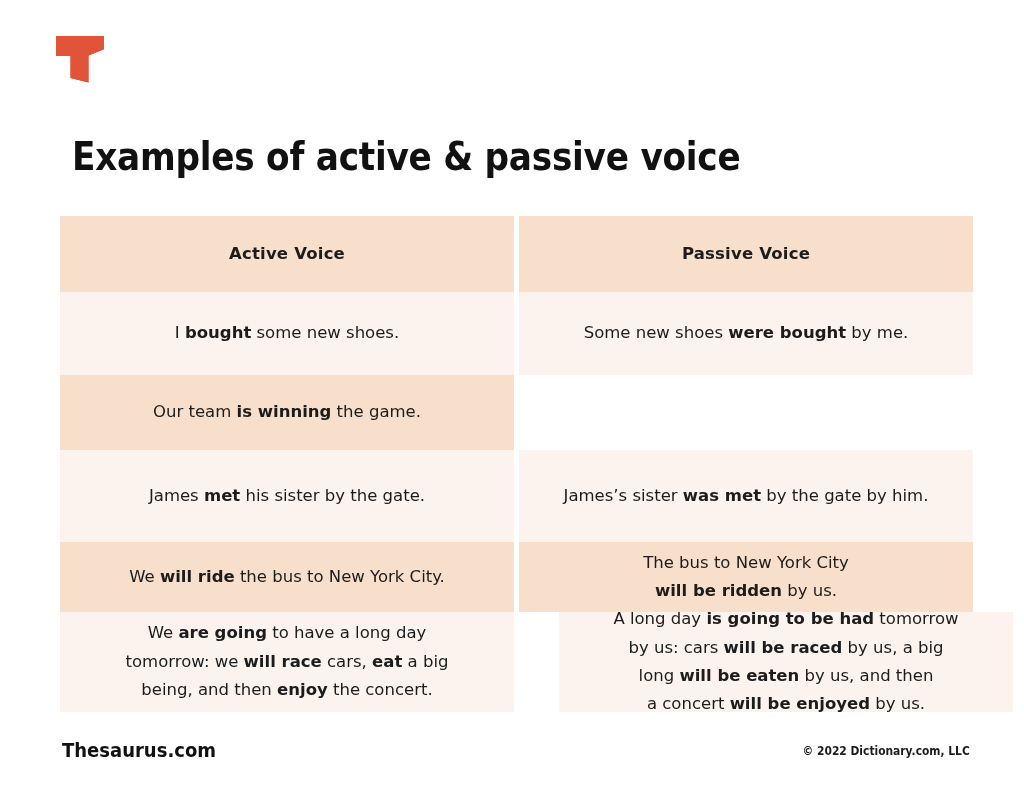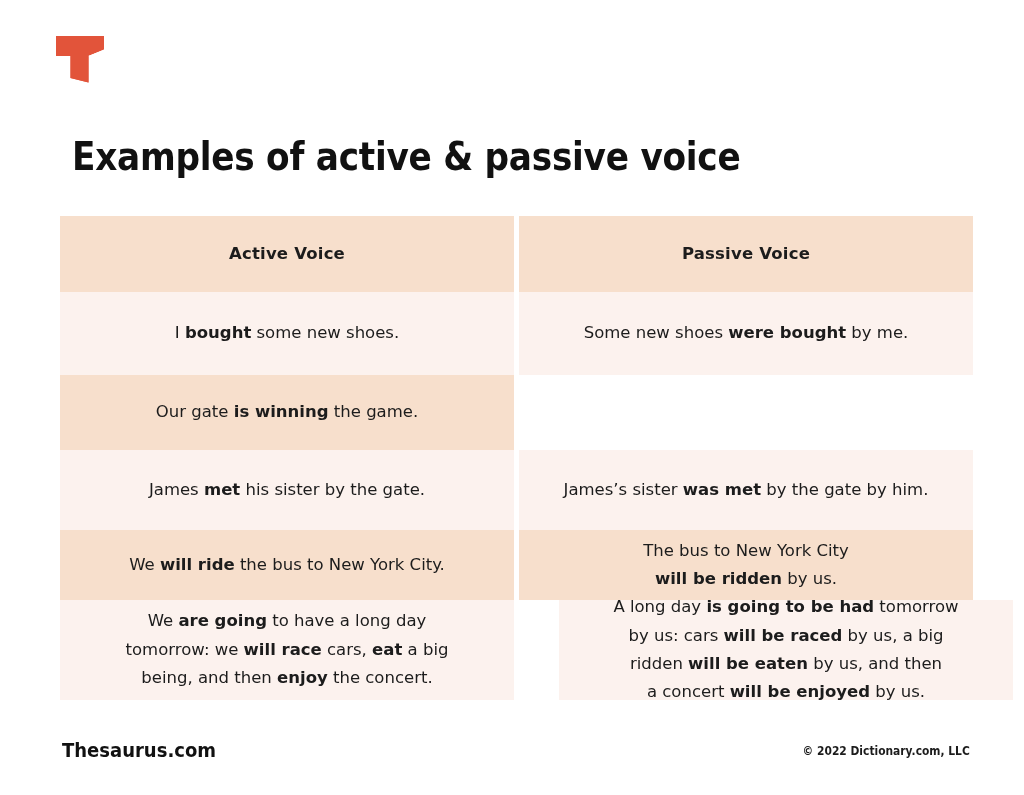--- a/index.html
+++ b/index.html
@@ -81,21 +81,21 @@
   .shade-light { background: #fcf2ee; }
 
   .row-header .cell {
     font-weight: 700;
     font-size: 16.5px;
     letter-spacing: 0.2px;
   }
   .row-header    { height: 76px; border-radius: 28px; }
   .row-r1        { height: 83px; }
   .row-r2        { height: 75px; }
-  .row-r3        { height: 80px; }
+  .row-r3        { height: 92px; }
   .row-r4        { height: 70px; }
   .row-r5        { height: 100px; gap: 20px; }
 
   .cell b, .cell strong { font-weight: 700; }
   .cell .txt { display: block; }
 
   
   .footer-brand {
     position: absolute;
     left: 62px;
@@ -151,21 +151,21 @@
           <div class="txt"><span>I </span><b>bought</b><span> some new shoes.</span></div>
         </div>
       <div class="gap"></div>
       <div class="cell shade-light">
           <div class="txt"><span>Some new shoes </span><b>were bought</b><span> by me.</span></div>
         </div>
     </div>
 
     <div class="row row-r2">
       <div class="cell shade-dark">
-          <div class="txt"><span>Our gate </span><b>is winning</b><span> the game.</span></div>
+          <div class="txt"><span>Our team </span><b>is winning</b><span> the game.</span></div>
         </div>
       <div class="gap"></div>
     </div>
 
     <div class="row row-r3">
       <div class="cell shade-light">
           <div class="txt"><span>James </span><b>met</b><span> his sister by the gate.</span></div>
         </div>
       <div class="gap"></div>
       <div class="cell shade-light">
@@ -182,21 +182,21 @@
           <div class="txt"><span>The bus to New York City</span><br><b>will be ridden</b><span> by us.</span></div>
         </div>
     </div>
 
     <div class="row row-r5">
       <div class="cell shade-light">
           <div class="txt"><span>We </span><b>are going</b><span> to have a long day</span><br><span>tomorrow: we </span><b>will race</b><span> cars, </span><b>eat</b><span> a big</span><br><span>being, and then </span><b>enjoy</b><span> the concert.</span></div>
         </div>
       <div class="gap"></div>
       <div class="cell shade-light">
-          <div class="txt"><span>A long day </span><b>is going to be had</b><span> tomorrow</span><br><span>by us: cars </span><b>will be raced</b><span> by us, a big</span><br><span>ridden </span><b>will be eaten</b><span> by us, and then</span><br><span>a concert </span><b>will be enjoyed</b><span> by us.</span></div>
+          <div class="txt"><span>A long day </span><b>is going to be had</b><span> tomorrow</span><br><span>by us: cars </span><b>will be raced</b><span> by us, a big</span><br><span>long </span><b>will be eaten</b><span> by us, and then</span><br><span>a concert </span><b>will be enjoyed</b><span> by us.</span></div>
         </div>
     </div>
 
   </div>
 
   <div class="footer-brand">Thesaurus.com</div>
   <div class="footer-copy">© 2022 Dictionary.com, LLC</div>
 
 </div>
 

